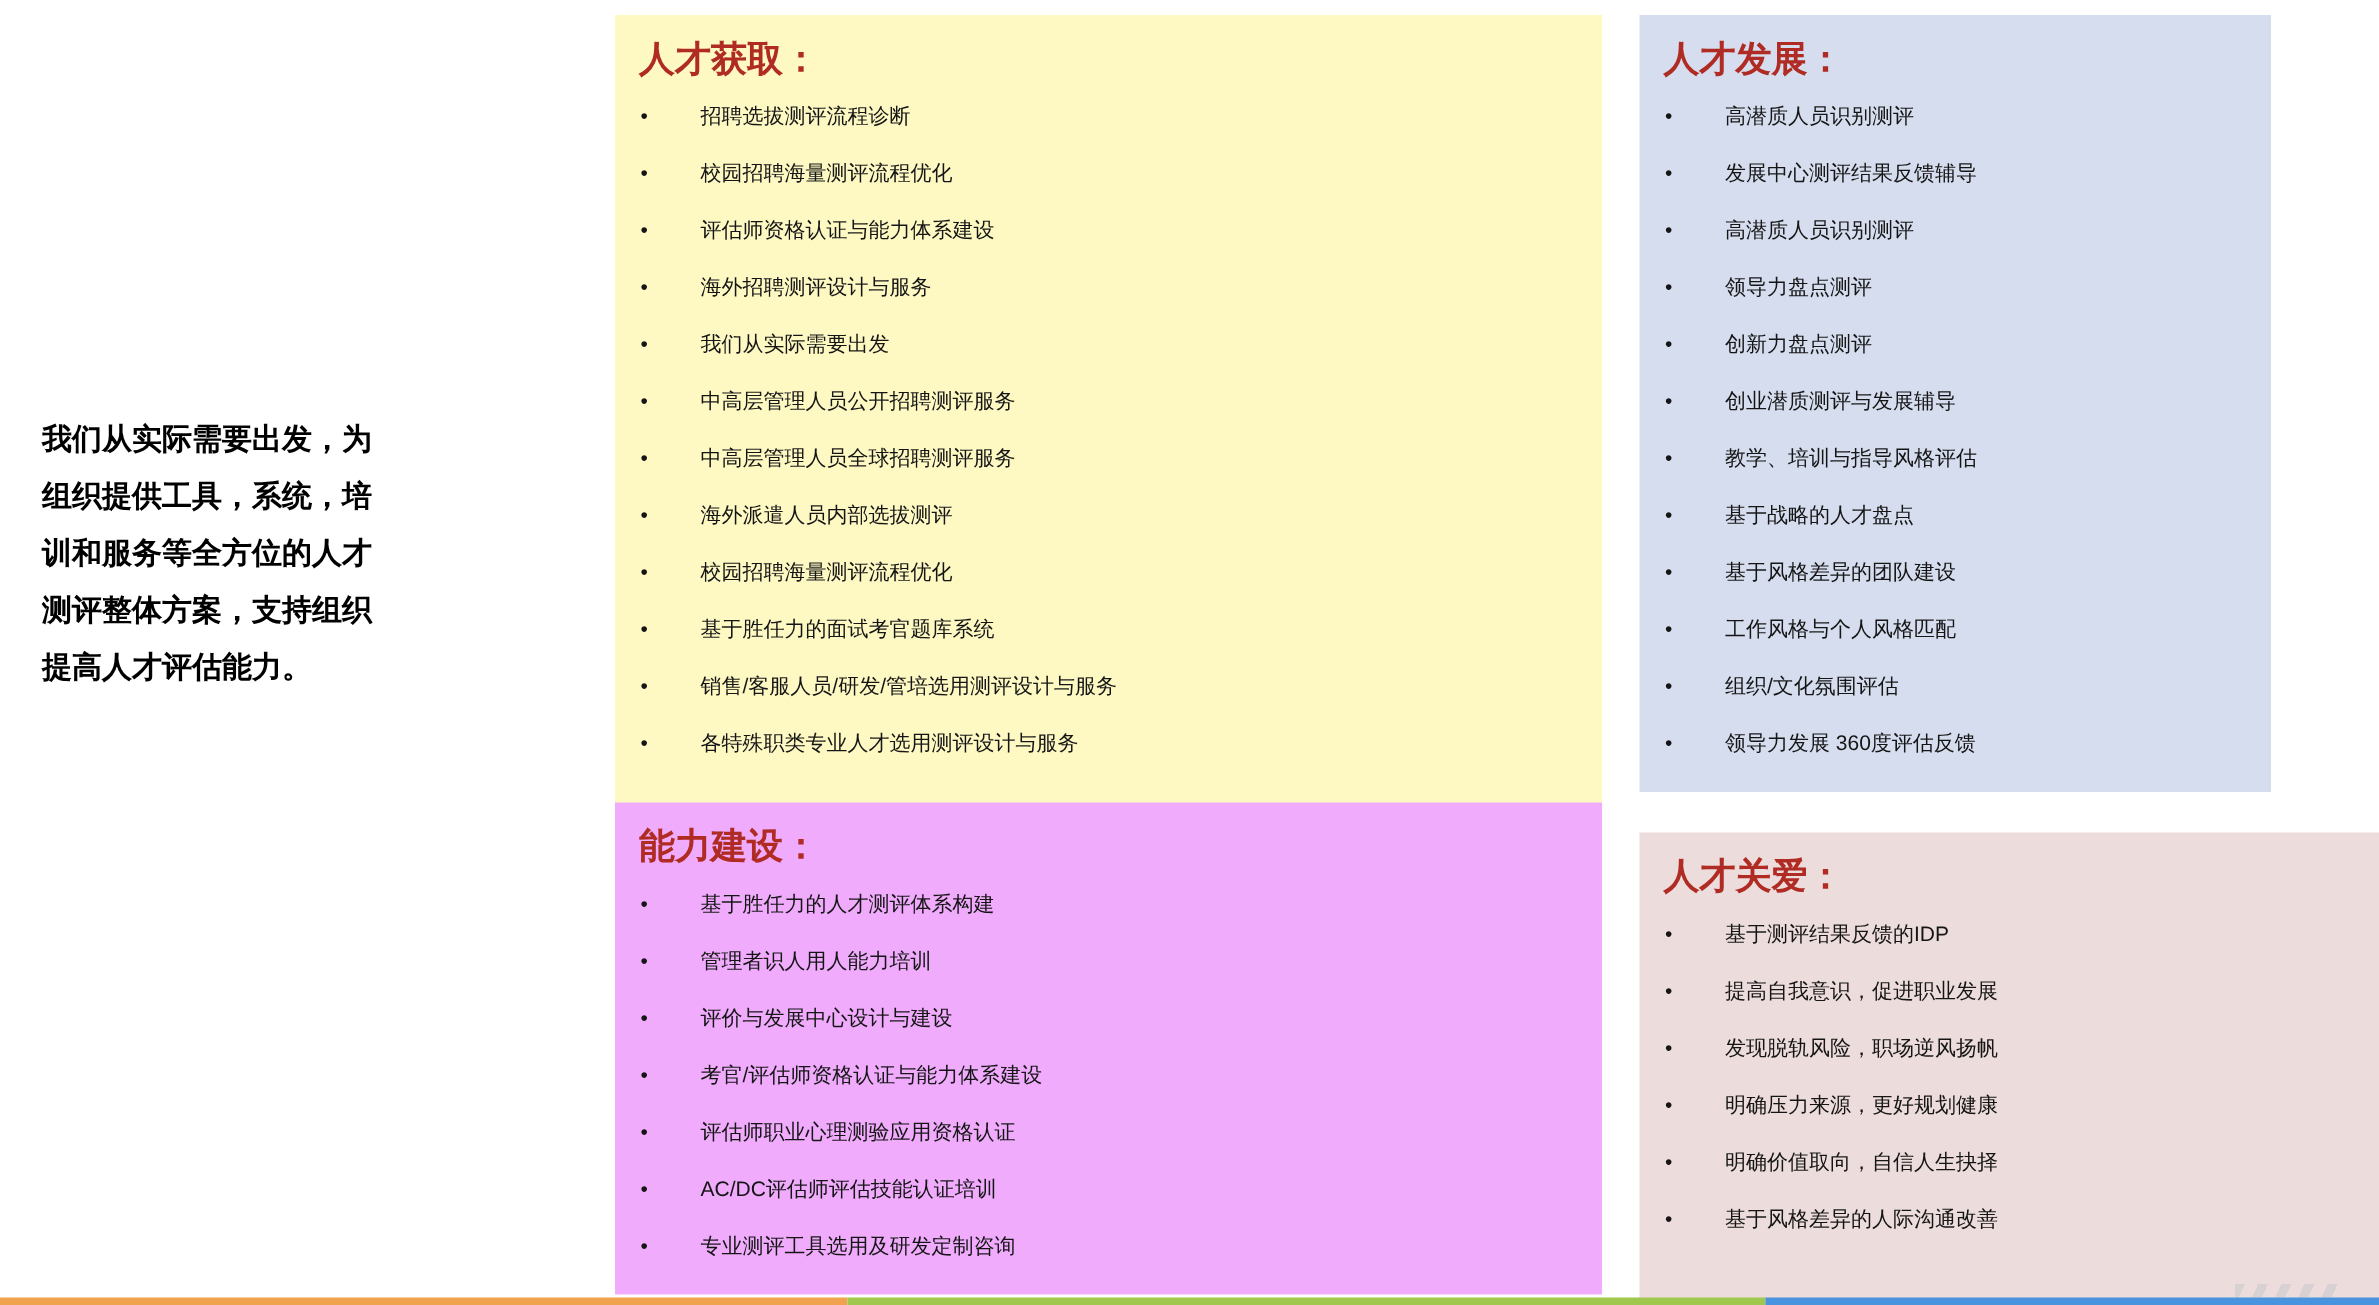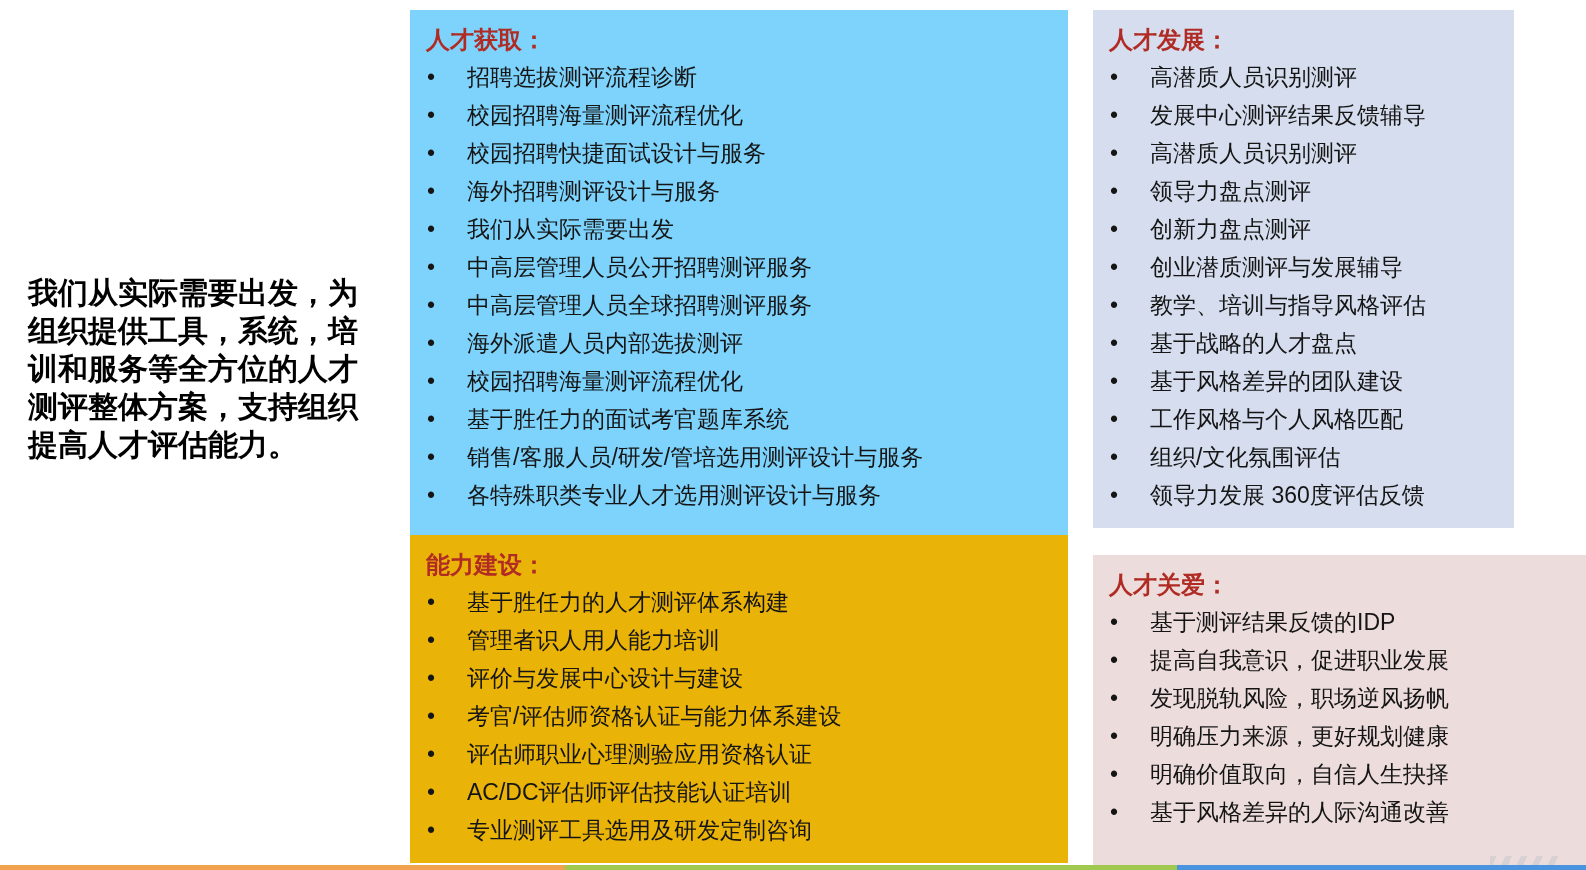--- a/index.html
+++ b/index.html
@@ -3,36 +3,36 @@
 <meta charset="utf-8">
 <style>
   html,body{margin:0;padding:0;}
   body{
     width:1586px;height:870px;position:relative;background:#ffffff;
     font-family:"Liberation Sans","DejaVu Sans",sans-serif;
     overflow:hidden;
   }
   .intro{
     position:absolute;left:28px;top:274px;width:360px;
-    font-size:30px;line-height:38px;font-weight:600;color:#000000;
+    font-size:20px;line-height:38px;font-weight:600;color:#000000;
   }
   .panel{position:absolute;box-sizing:border-box;}
-  .panel-ta{left:410px;top:10px;width:658px;height:658px;background:#7dd3fc;}
-  .panel-cb{left:410px;top:535px;width:658px;height:328px;background:#eab308;}
+  .panel-ta{left:410px;top:10px;width:658px;height:658px;background:#fef9c3;}
+  .panel-cb{left:410px;top:535px;width:658px;height:328px;background:#f0abfc;}
   .panel-td{left:1093px;top:10px;width:421px;height:518px;background:#d5ddee;}
   .panel-tc{left:1093px;top:555px;width:493px;height:328px;background:#ecdcdb;}
   .panel-title{
     padding:13px 0 0 16px;font-size:24px;line-height:33px;
     font-weight:700;color:#b02b23;
   }
   .service-list{
     list-style:none;margin:2px 0 0 0;padding:0;
   }
   .service-list li{
-    padding-left:17px;font-size:23px;line-height:38px;color:#151515;
+    padding-left:17px;font-size:14px;line-height:38px;color:#151515;
     white-space:nowrap;
   }
   .bullet{display:inline-block;width:40px;color:#151515;}
   .footer-bar{
     position:absolute;left:0;top:865px;width:1586px;height:5px;
     display:flex;
   }
   .seg-orange{width:565px;height:5px;background:#f0a24f;}
   .seg-green{width:612px;height:5px;background:#a0c84e;}
   .seg-blue{width:409px;height:5px;background:#4a93de;}
@@ -51,21 +51,21 @@
   <div>训和服务等全方位的人才</div>
   <div>测评整体方案，支持组织</div>
   <div>提高人才评估能力。</div>
 </div>
 
 <div class="panel panel-ta">
   <div class="panel-title">人才获取：</div>
   <ul class="service-list">
     <li><span class="bullet">•</span><span>招聘选拔测评流程诊断</span></li>
     <li><span class="bullet">•</span><span>校园招聘海量测评流程优化</span></li>
-    <li><span class="bullet">•</span><span>校园招聘快捷面试设计与服务</span></li>
+    <li><span class="bullet">•</span><span>评估师资格认证与能力体系建设</span></li>
     <li><span class="bullet">•</span><span>海外招聘测评设计与服务</span></li>
     <li><span class="bullet">•</span><span>我们从实际需要出发</span></li>
     <li><span class="bullet">•</span><span>中高层管理人员公开招聘测评服务</span></li>
     <li><span class="bullet">•</span><span>中高层管理人员全球招聘测评服务</span></li>
     <li><span class="bullet">•</span><span>海外派遣人员内部选拔测评</span></li>
     <li><span class="bullet">•</span><span>校园招聘海量测评流程优化</span></li>
     <li><span class="bullet">•</span><span>基于胜任力的面试考官题库系统</span></li>
     <li><span class="bullet">•</span><span>销售/客服人员/研发/管培选用测评设计与服务</span></li>
     <li><span class="bullet">•</span><span>各特殊职类专业人才选用测评设计与服务</span></li>
   </ul>

